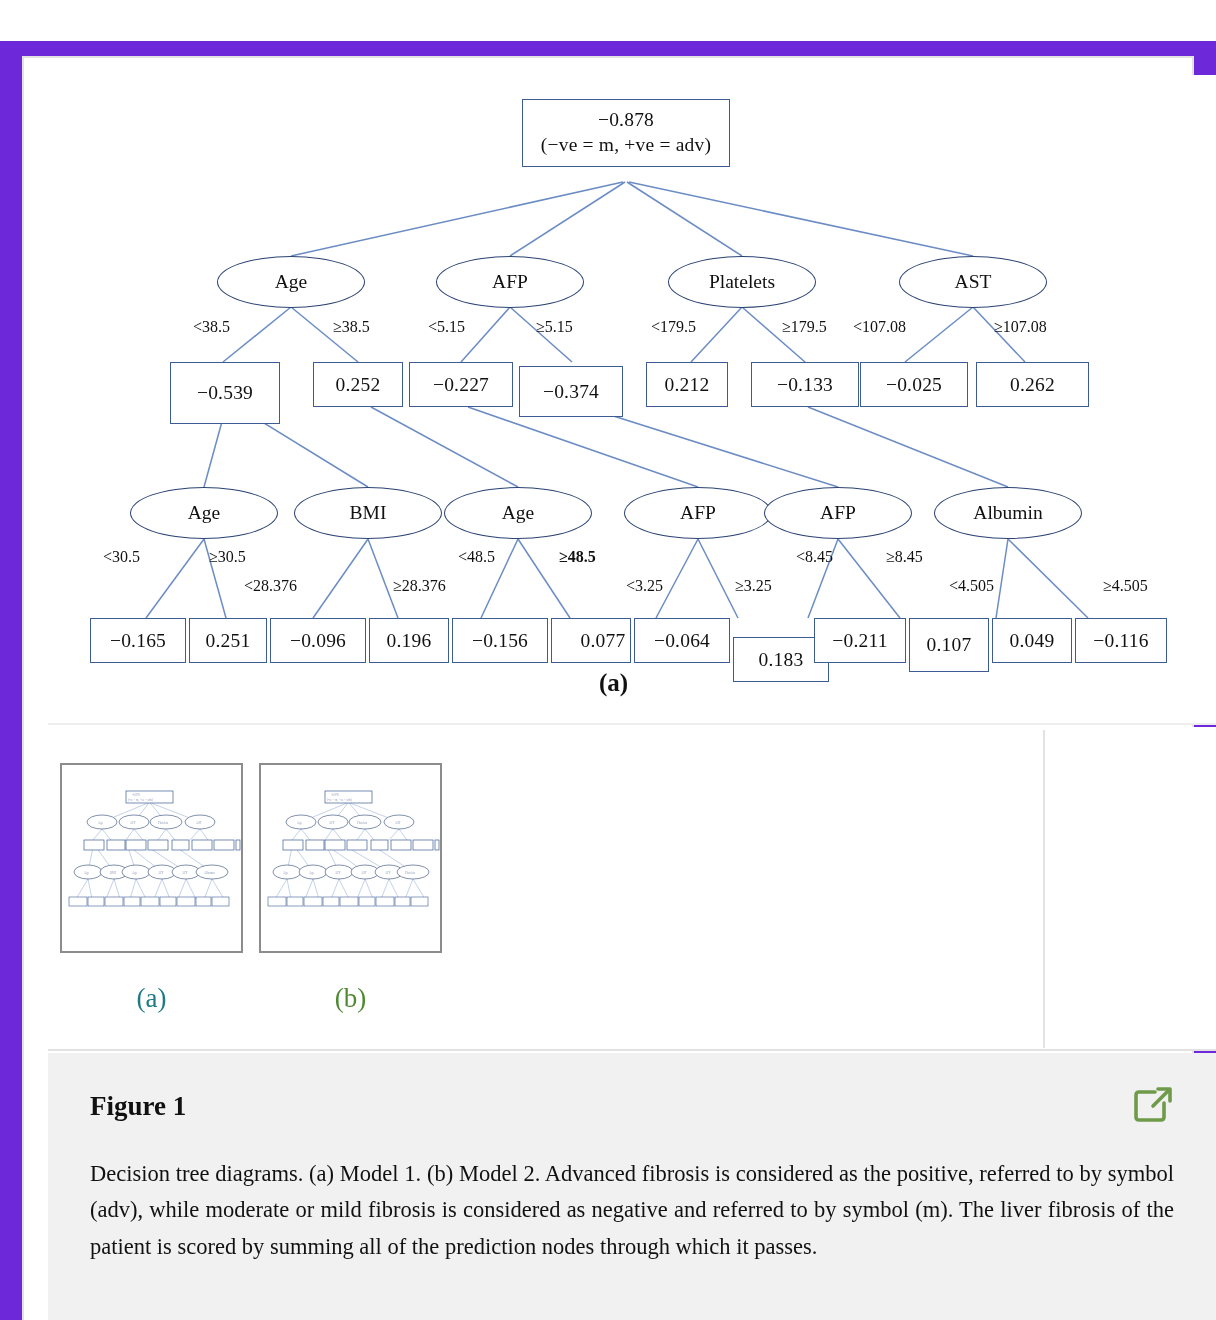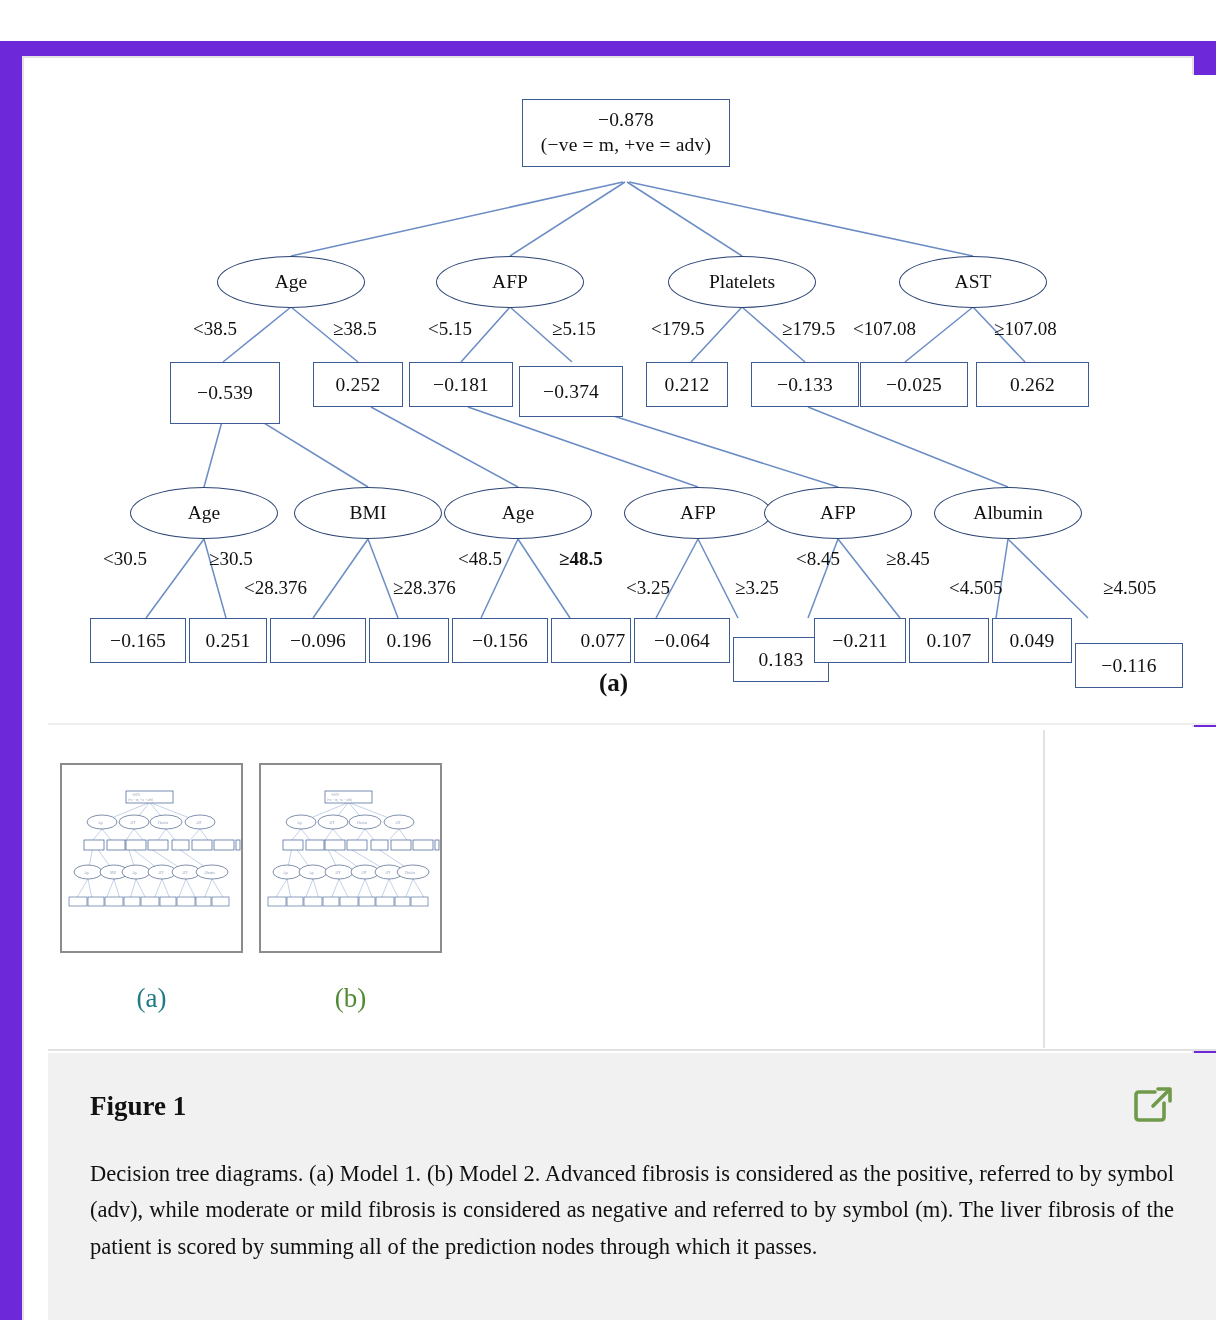--- a/index.html
+++ b/index.html
@@ -65,21 +65,21 @@
     border: 1.6px solid #2b4474;
     border-radius: 50%;
     background: #fff;
     display: flex; align-items: center; justify-content: center;
     font-size: 19.5px;
     color: #111;
     white-space: nowrap;
   }
   .elab {
     position: absolute;
-    font-size: 19px;
+    font-size: 16px;
     color: #111;
     white-space: nowrap;
   }
   .panel-label {
     position: absolute;
     font-size: 25px;
     font-weight: bold;
     color: #111;
   }
 
@@ -210,29 +210,29 @@
       <div class="ellip" style="left:620px; top:181px; width:148px; height:52px;">
         <span>Platelets</span>
       </div>
       <div class="ellip" style="left:851px; top:181px; width:148px; height:52px;">
         <span>AST</span>
       </div>
 
       <div class="elab" style="left:145px; top:243px;">&lt;38.5</div>
       <div class="elab" style="left:285px; top:243px;">≥38.5</div>
       <div class="elab" style="left:380px; top:243px;">&lt;5.15</div>
-      <div class="elab" style="left:504px; top:243px;">≥5.15</div>
+      <div class="elab" style="left:488px; top:243px;">≥5.15</div>
       <div class="elab" style="left:603px; top:243px;">&lt;179.5</div>
       <div class="elab" style="left:734px; top:243px;">≥179.5</div>
       <div class="elab" style="left:805px; top:243px;">&lt;107.08</div>
       <div class="elab" style="left:946px; top:243px;">≥107.08</div>
 
       <div class="nbox" style="left:122px; top:287px; width:110px; height:62px;">−0.539</div>
       <div class="nbox" style="left:265px; top:287px; width:90px; height:45px;">0.252</div>
-      <div class="nbox" style="left:361px; top:287px; width:104px; height:45px;">−0.181</div>
+      <div class="nbox" style="left:361px; top:287px; width:104px; height:45px;">−0.227</div>
       <div class="nbox" style="left:471px; top:291px; width:104px; height:51px;">−0.374</div>
       <div class="nbox" style="left:598px; top:287px; width:82px; height:45px;">0.212</div>
       <div class="nbox" style="left:703px; top:287px; width:108px; height:45px;">−0.133</div>
       <div class="nbox" style="left:812px; top:287px; width:108px; height:45px;">−0.025</div>
       <div class="nbox" style="left:928px; top:287px; width:113px; height:45px;">0.262</div>
 
       <div class="ellip" style="left:82px; top:412px; width:148px; height:52px;">
         <span>Age</span>
       </div>
       <div class="ellip" style="left:246px; top:412px; width:148px; height:52px;">
@@ -266,23 +266,23 @@
 
       <div class="nbox" style="left:42px; top:543px; width:96px; height:45px;">−0.165</div>
       <div class="nbox" style="left:141px; top:543px; width:78px; height:45px;">0.251</div>
       <div class="nbox" style="left:222px; top:543px; width:96px; height:45px;">−0.096</div>
       <div class="nbox" style="left:321px; top:543px; width:80px; height:45px;">0.196</div>
       <div class="nbox" style="left:404px; top:543px; width:96px; height:45px;">−0.156</div>
       <div class="nbox" style="left:503px; top:543px; width:80px; height:45px;padding-left:24px;">0.077</div>
       <div class="nbox" style="left:586px; top:543px; width:96px; height:45px;">−0.064</div>
       <div class="nbox" style="left:685px; top:562px; width:96px; height:45px;">0.183</div>
       <div class="nbox" style="left:766px; top:543px; width:92px; height:45px;">−0.211</div>
-      <div class="nbox" style="left:861px; top:543px; width:80px; height:45px;text-align:center;">0.107</div>
+      <div class="nbox" style="left:861px; top:543px; width:80px; height:54px;text-align:center;">0.107</div>
       <div class="nbox" style="left:944px; top:543px; width:80px; height:45px;">0.049</div>
-      <div class="nbox" style="left:1027px; top:568px; width:108px; height:45px;">−0.116</div>
+      <div class="nbox" style="left:1027px; top:543px; width:92px; height:45px;">−0.116</div>
 
       <div class="panel-label" style="left:551px; top:594px;">(a)</div>
     </div>
   </div>
 
   <div class="thumb-strip">
 
     <div class="thumb-wrap" style="left:12px;">
       <div class="thumb">
         <svg width="179" height="186" viewBox="0 0 179 186">

